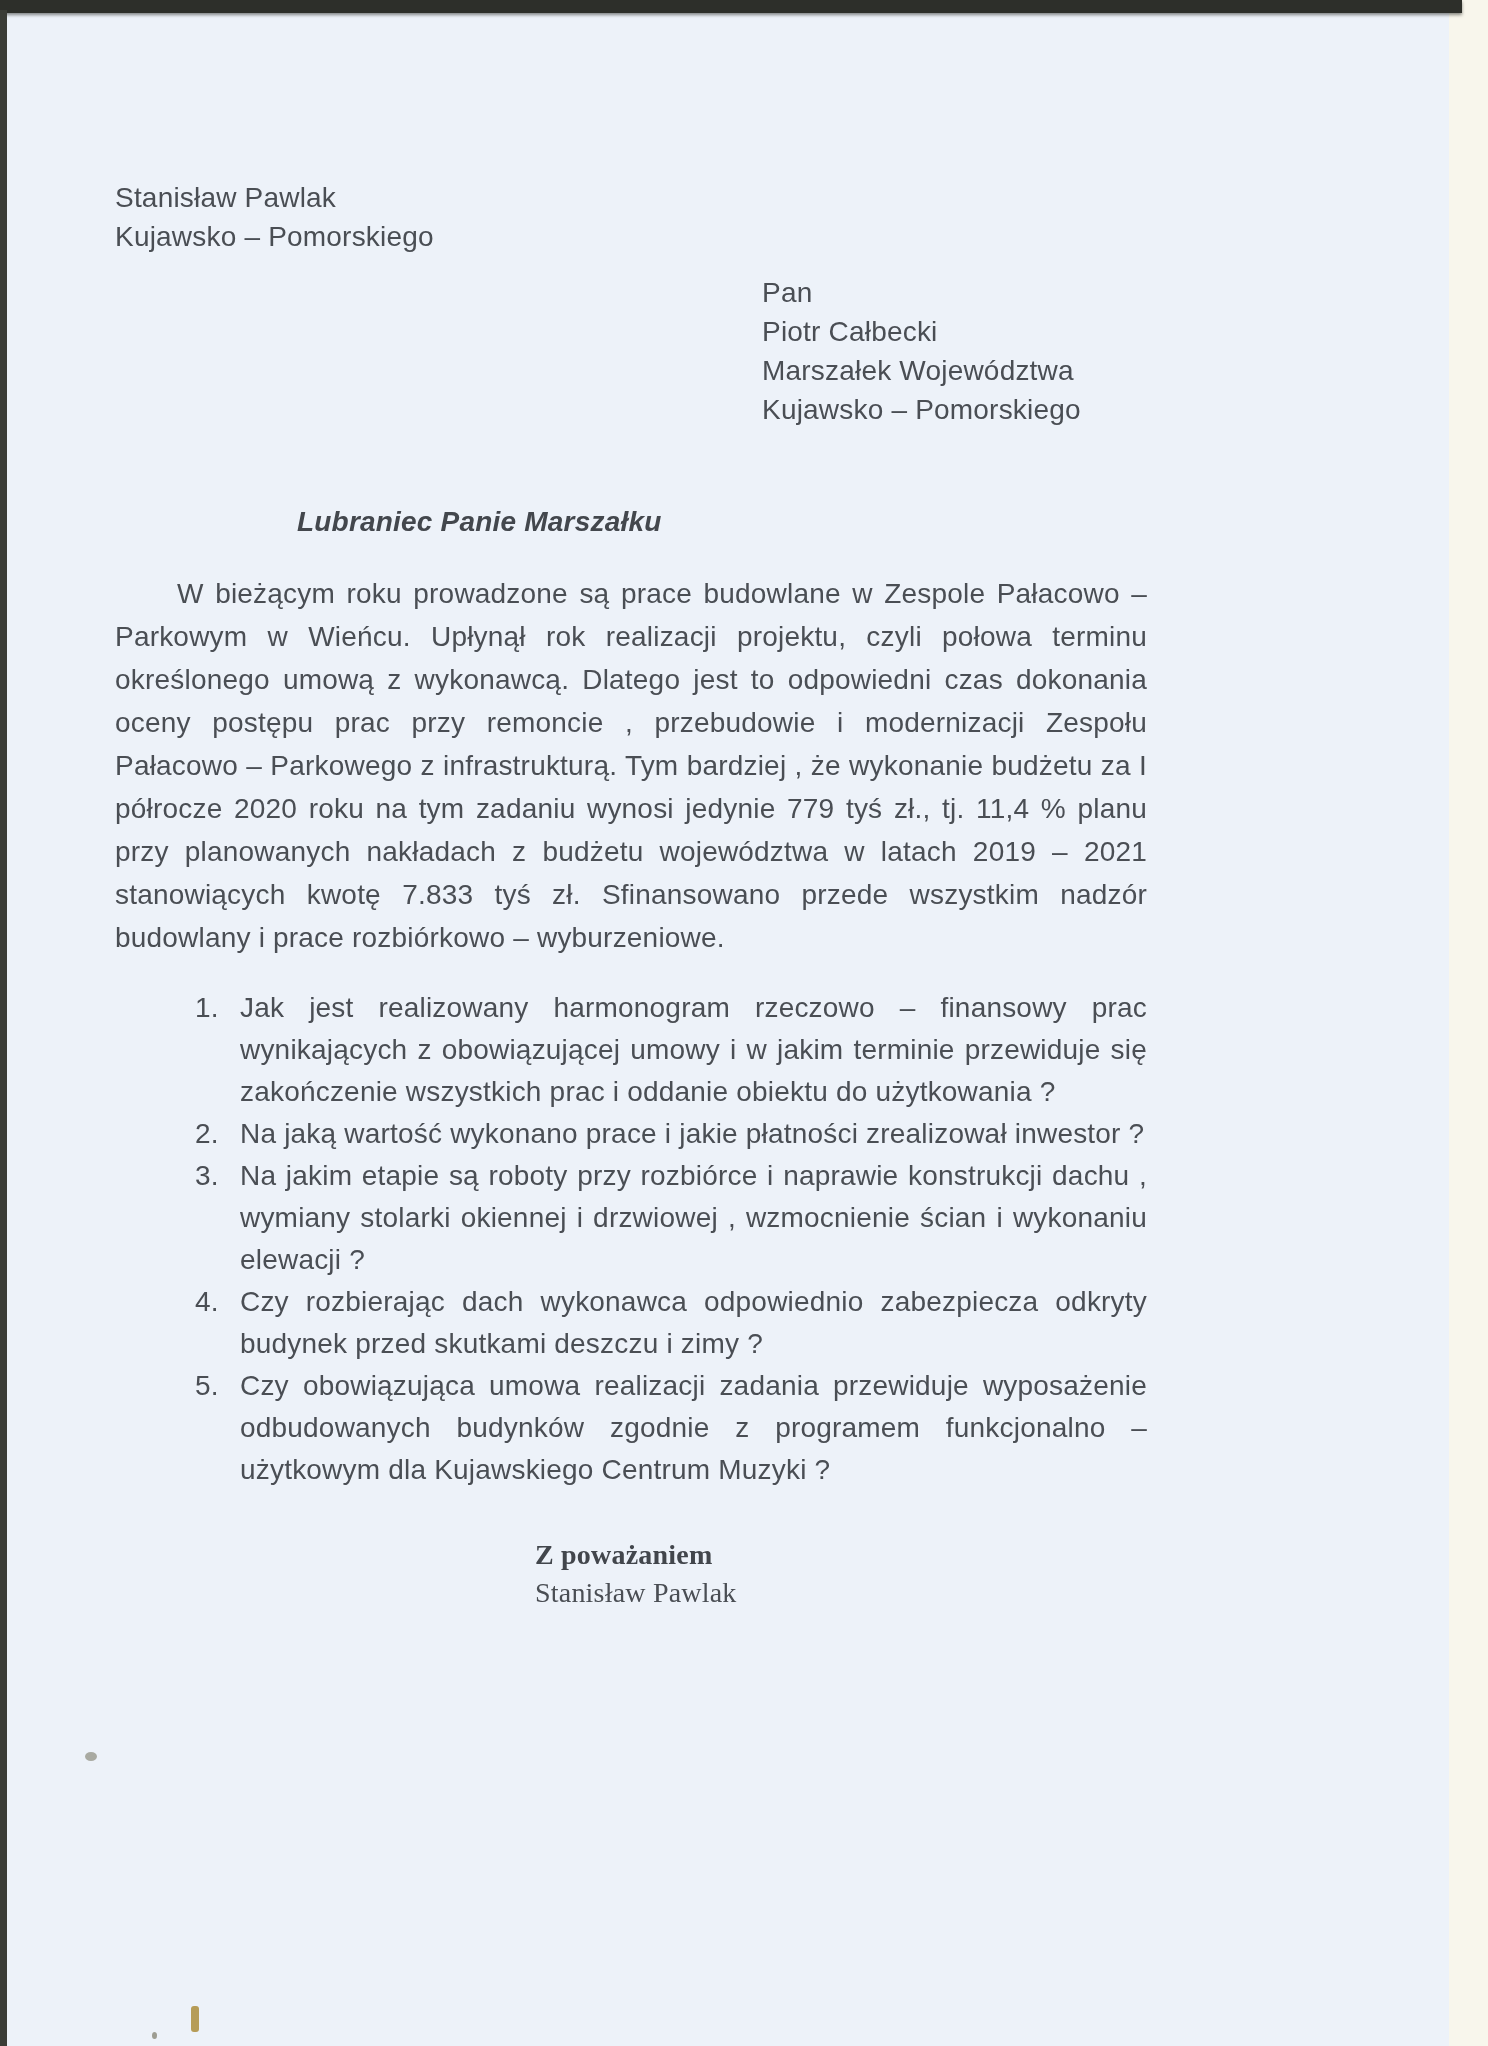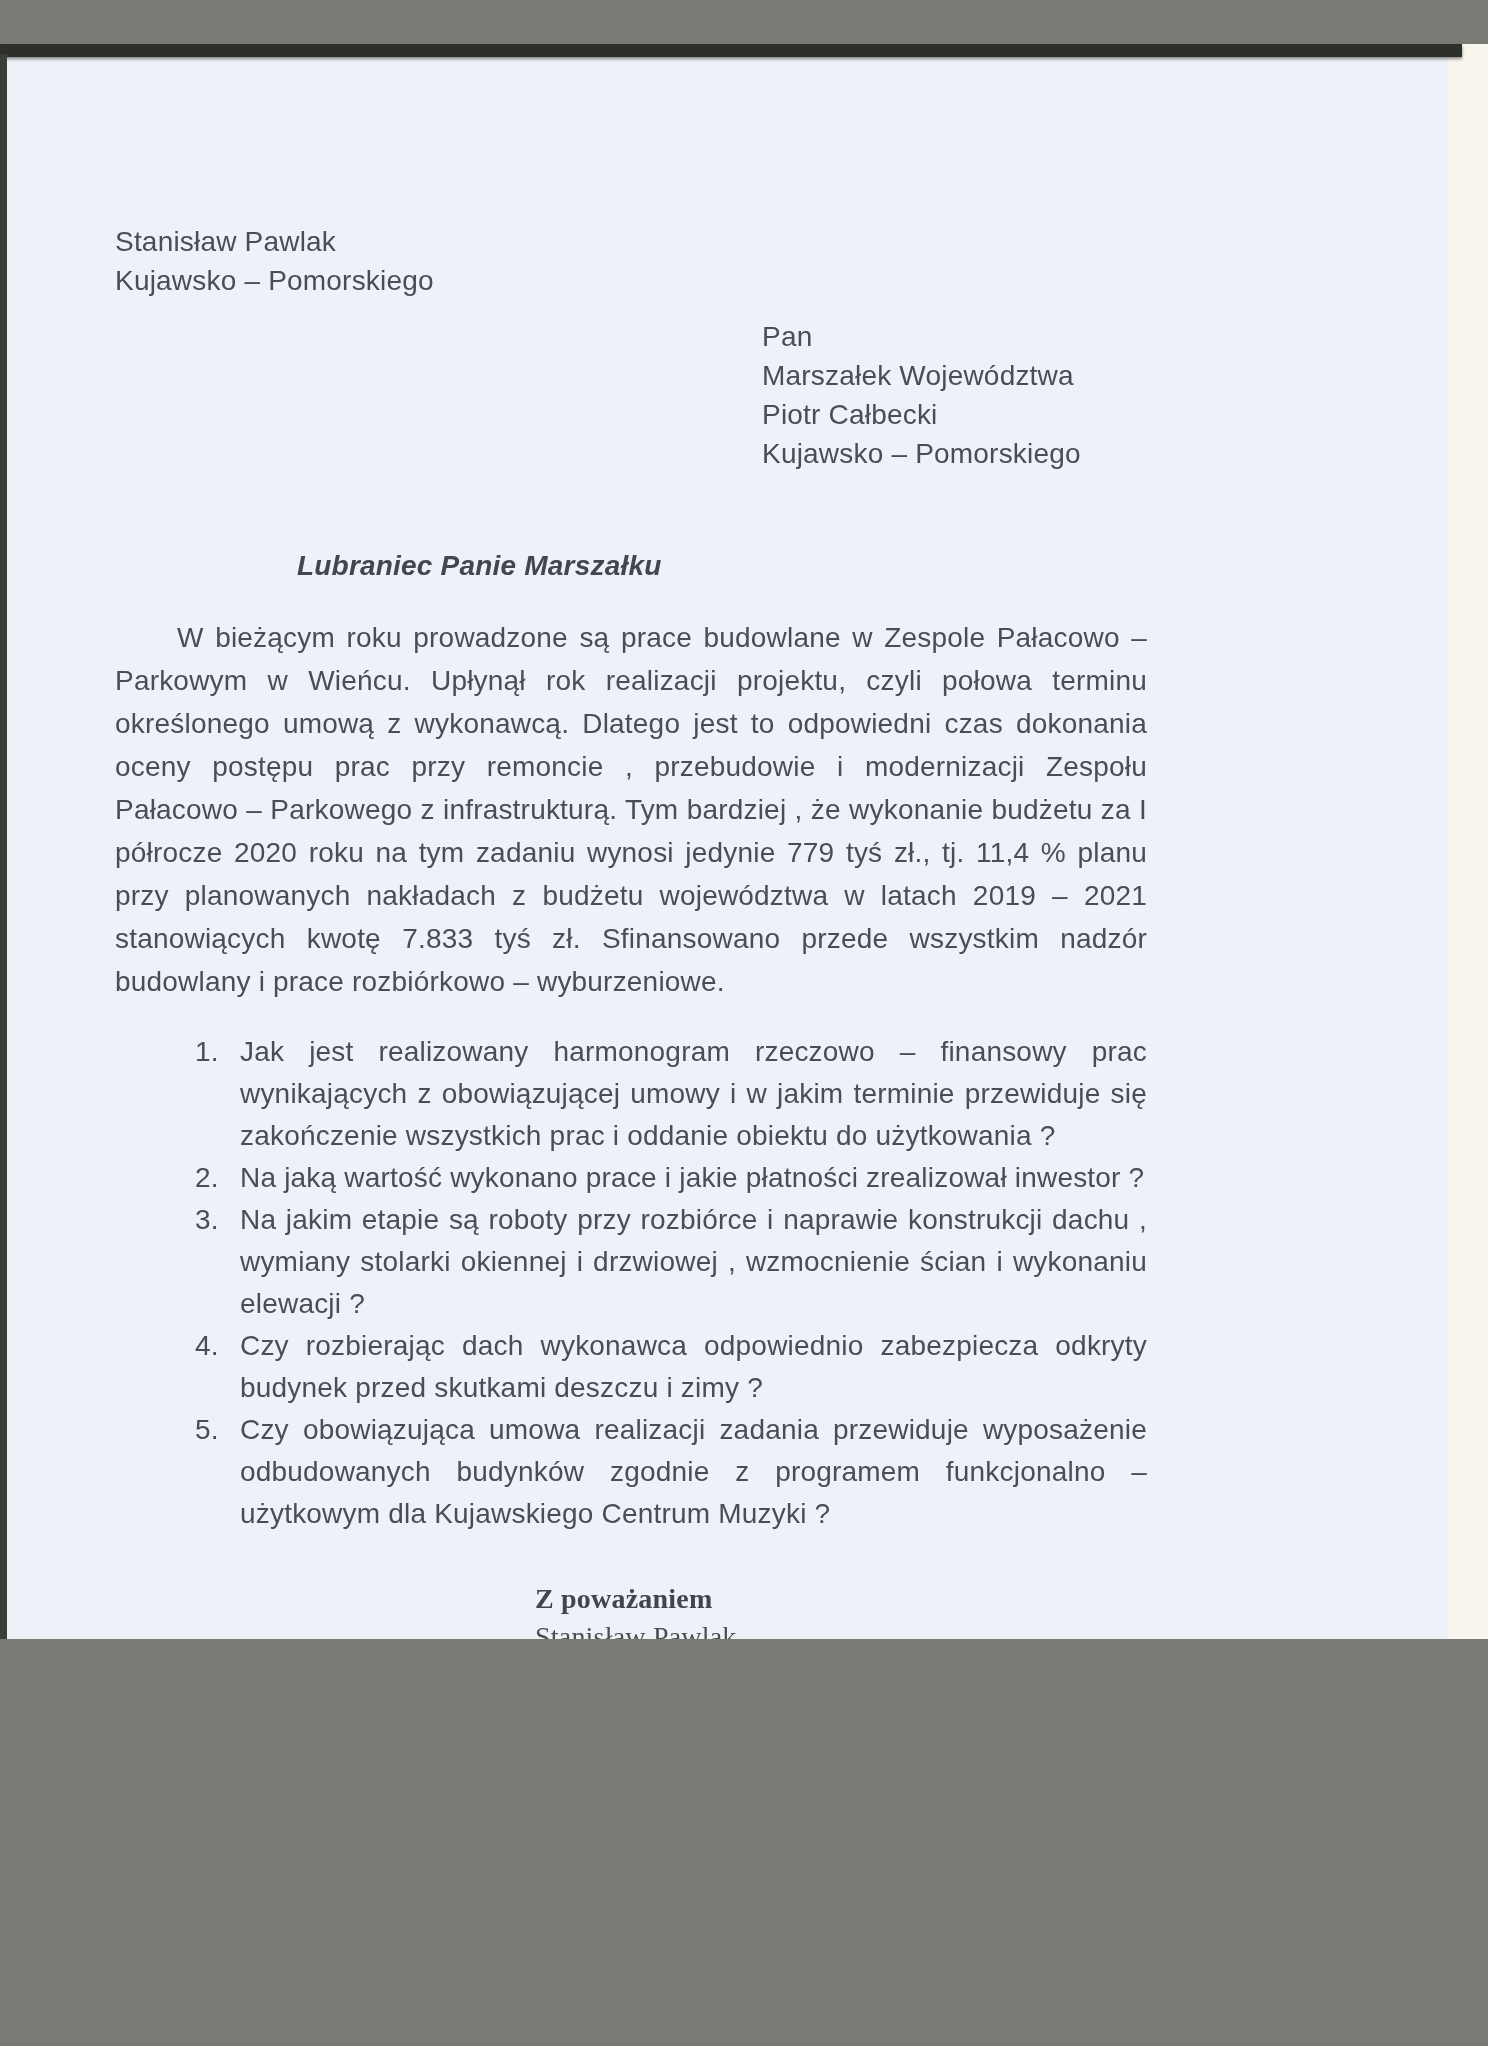--- a/index.html
+++ b/index.html
@@ -3,24 +3,23 @@
 <meta charset="utf-8">
 <style>
   html, body { margin: 0; padding: 0; }
   body {
     width: 1488px; height: 2046px;
     font-family: "Liberation Sans", sans-serif;
     background: #7a7a74;
   }
   .scan {
     position: relative;
-    width: 1488px; height: 1595px;
+    width: 1488px; height: 2046px;
     background: #f8f6ec;           
     overflow: hidden;
-    margin-top: 44px;
   }
   .paper {
     position: absolute;
     left: 0; top: 0;
     width: 1449px; height: 2046px;
     background: #edf2f9;           
   }
   .edge-top {
     position: absolute;
     left: 0; top: 0;
@@ -80,22 +79,22 @@
 
     <div class="header-row">
       <div class="block sender">
         <div>Stanisław Pawlak</div>
         <div>Kujawsko – Pomorskiego</div>
       </div>
     </div>
 
     <div class="block recipient">
       <div>Pan</div>
+      <div>Piotr Całbecki</div>
       <div>Marszałek Województwa</div>
-      <div>Piotr Całbecki</div>
       <div>Kujawsko – Pomorskiego</div>
     </div>
 
     <div class="salutation">Lubraniec Panie Marszałku</div>
 
     <div class="para p1">W bieżącym roku prowadzone są prace budowlane w Zespole Pałacowo – Parkowym w Wieńcu. Upłynął rok realizacji projektu, czyli połowa terminu określonego umową z wykonawcą. Dlatego jest to odpowiedni czas dokonania oceny postępu prac przy remoncie , przebudowie i modernizacji Zespołu Pałacowo – Parkowego z infrastrukturą. Tym bardziej , że wykonanie budżetu za I półrocze 2020 roku na tym zadaniu wynosi jedynie 779 tyś zł., tj. 11,4 % planu przy planowanych nakładach z budżetu województwa w latach 2019 – 2021 stanowiących kwotę 7.833 tyś zł. Sfinansowano przede wszystkim nadzór budowlany i prace rozbiórkowo – wyburzeniowe.</div>
 
 
     <div class="questions">
       <div class="q-item">

